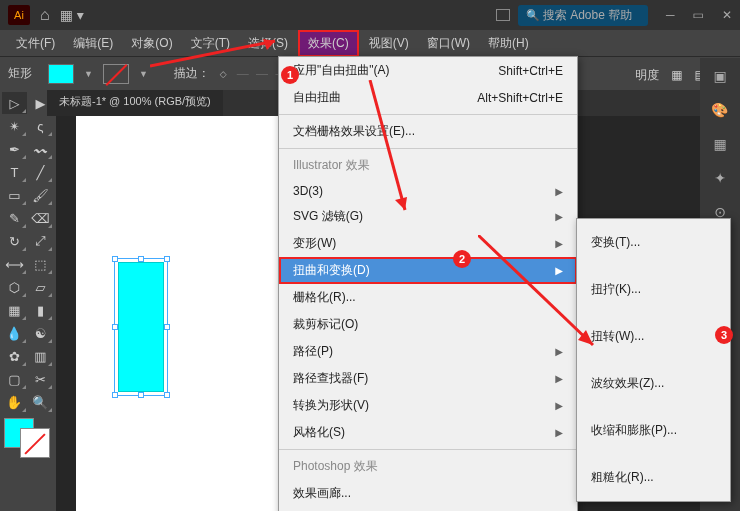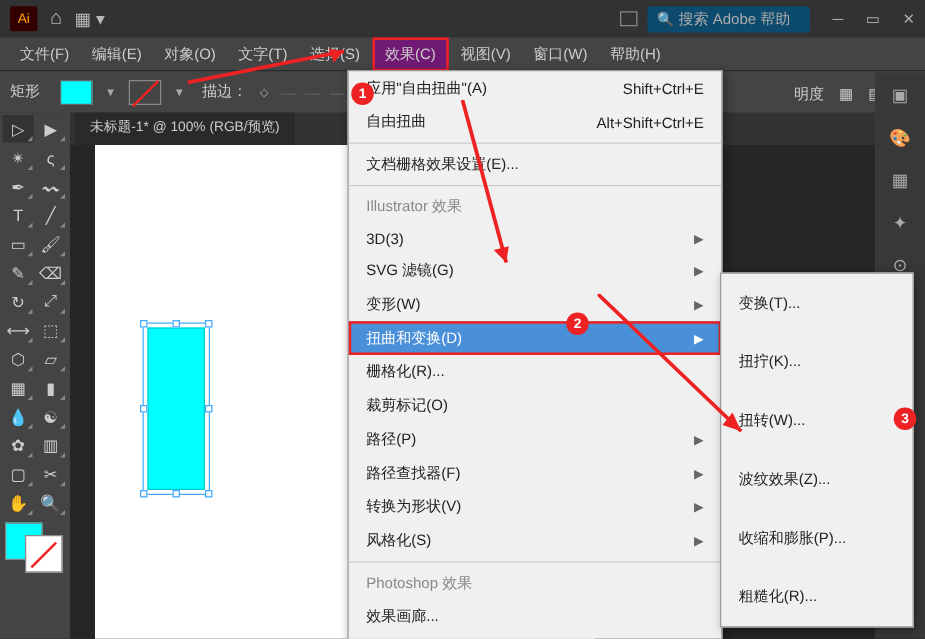--- a/index.html
+++ b/index.html
@@ -13,24 +13,24 @@
 .box-icon{width:14px;height:12px;border:1px solid #888}
 .search-box{background:#0c4a6e;color:#aaa;padding:2px 8px;border-radius:3px;font-size:11px;width:130px}
 .win-btns{display:flex;gap:18px;color:#aaa;margin-left:10px}
 .menubar{height:26px;background:#444;display:flex;align-items:center;padding:0 8px;color:#ccc;gap:2px}
 .menu-item{padding:3px 8px;cursor:pointer}
 .menu-item.active{background:#701a75;border:2px solid #e22}
 .controlbar{height:34px;background:#444;border-top:1px solid #2a2a2a;display:flex;align-items:center;padding:0 8px;gap:10px;color:#ccc}
 .shape-label{color:#ccc;margin-right:6px}
 .color-swatch{width:26px;height:20px;background:#00ffff;border:1px solid #666}
 .dropdown-arrow{color:#aaa;font-size:9px}
-.fill-label{color:#ccc;margin-left:4px}
+.fill-label{color:#ccc;margin-left:16px}
 .dashes{color:#666;letter-spacing:2px}
 .workspace{position:absolute;top:90px;left:0;right:0;bottom:0;display:flex}
-.doc-tab{position:absolute;top:90px;left:60px;height:26px;background:#2a2a2a;color:#ccc;padding:4px 12px;font-size:11px;z-index:1}
+.doc-tab{position:absolute;top:90px;left:47px;height:26px;background:#2a2a2a;color:#ccc;padding:4px 12px;font-size:11px;z-index:1}
 .toolbox{width:56px;background:#444;display:flex;flex-wrap:wrap;padding:2px;gap:1px;align-content:flex-start}
 .tool{width:25px;height:22px;display:flex;align-items:center;justify-content:center;color:#ccc;font-size:13px;cursor:pointer}
 .tool.sel{background:#333}
 .tri{position:absolute;bottom:1px;right:1px;width:0;height:0;border-left:4px solid transparent;border-bottom:4px solid #888}
 .tool{position:relative}
 .fill-stroke{width:52px;height:40px;position:relative;margin-top:4px}
 .fs-fill{width:30px;height:30px;background:#00ffff;border:1px solid #888;position:absolute;top:0;left:2px}
 .fs-stroke{width:30px;height:30px;background:#fff;border:1px solid #888;position:absolute;top:10px;left:18px}
 .fs-stroke::after{content:"";position:absolute;width:100%;height:2px;background:#e22;top:50%;left:0;transform:rotate(-45deg)}
 .canvas{flex:1;background:#262626;position:relative;margin-top:26px}

